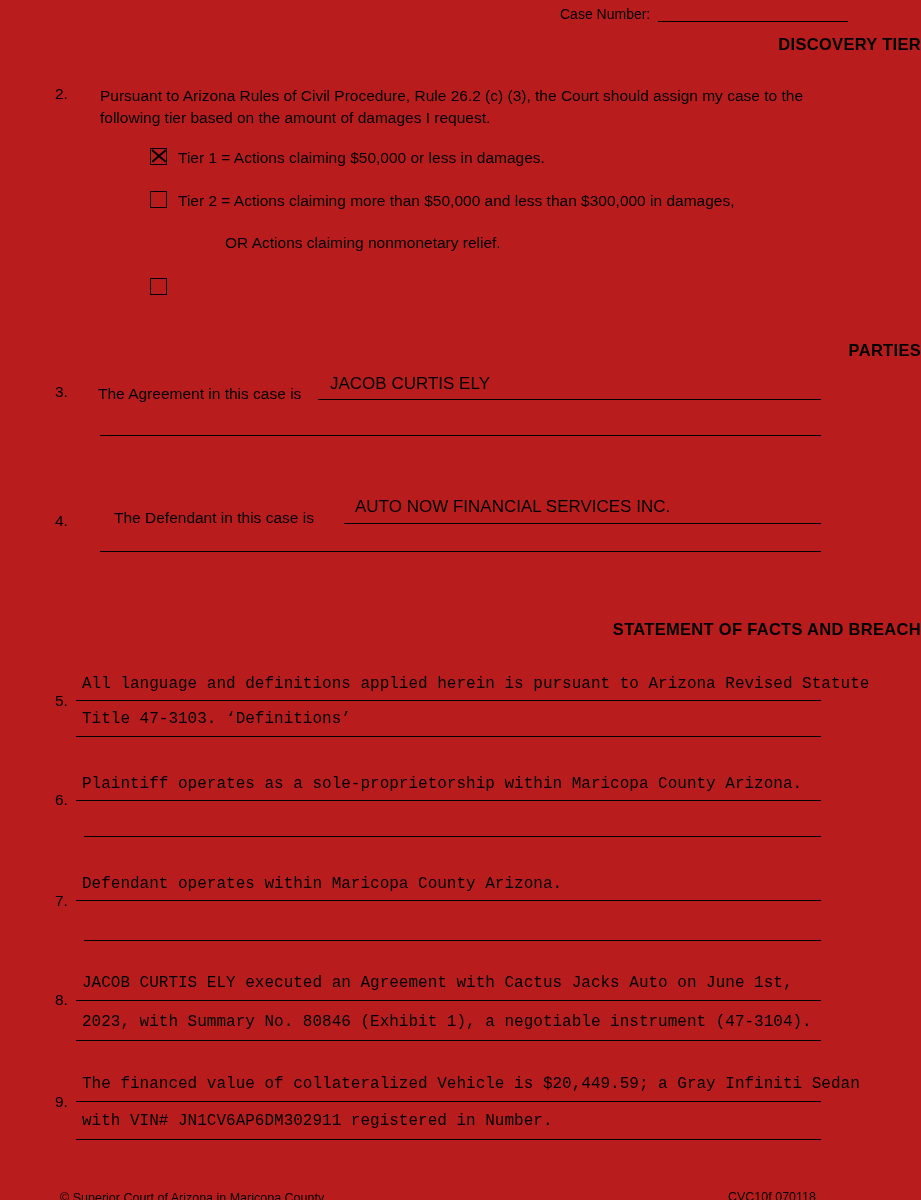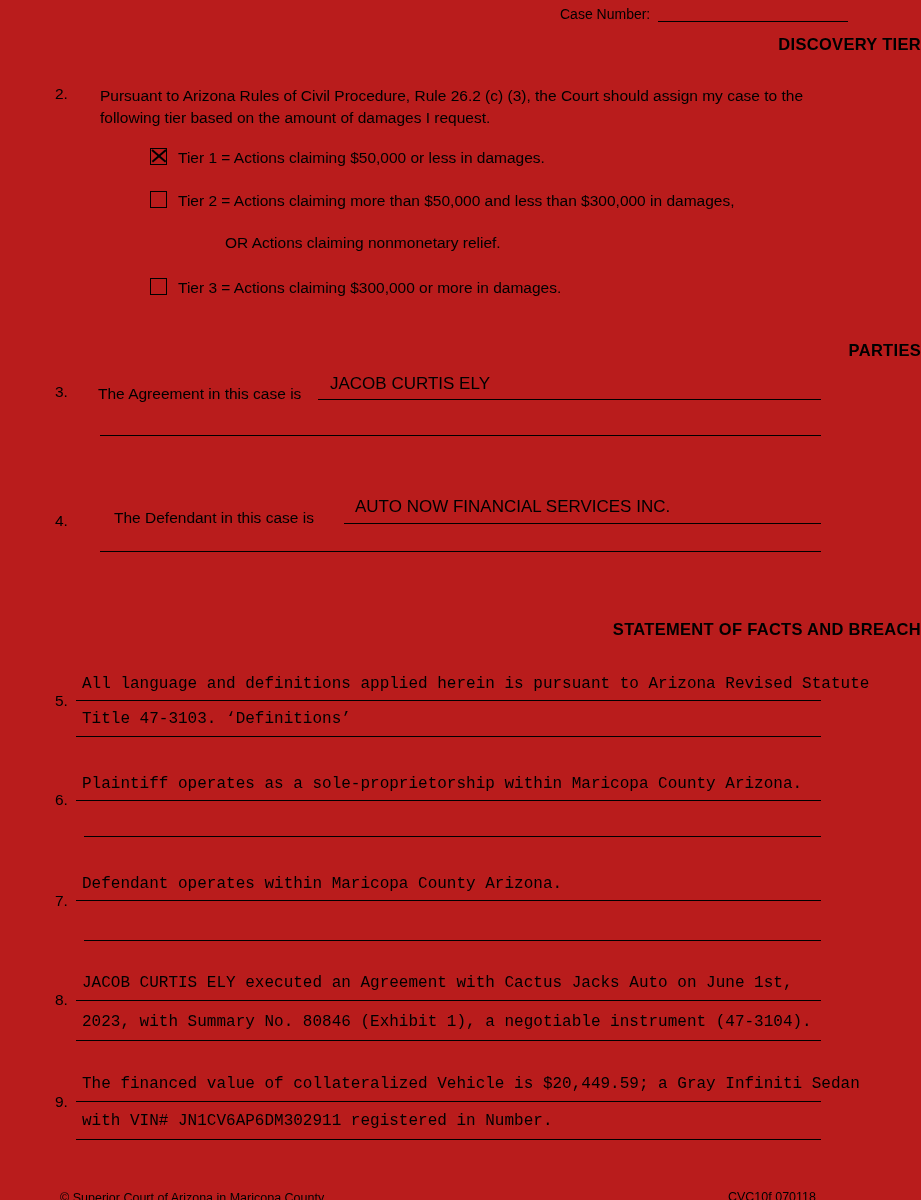--- a/index.html
+++ b/index.html
@@ -191,21 +191,21 @@
     <span class="cb-box checked"></span><span>Tier 1 = Actions claiming $50,000 or less in damages.</span>
   </div>
 
   <div class="cb-row" id="cb-tier2">
     <span class="cb-box"></span><span>Tier 2 = Actions claiming more than $50,000 and less than $300,000 in damages,</span>
   </div>
 
   <div class="or-line">OR  Actions claiming nonmonetary relief.</div>
 
   <div class="cb-row" id="cb-tier3">
-    <span class="cb-box"></span><span>Tier 3 = Actions claiming $300,000 or more in damages.</span>
+    <span class="cb-box"></span>
   </div>
 
   <div class="heading" id="parties-heading">PARTIES</div>
 
   <div class="party-num" id="p3-num">3.</div>
   <div class="party-label" id="p3-label">The Agreement in this case is</div>
   <div class="fill-rule" id="p3-rule"></div>
   <div class="fill-value" id="p3-value">JACOB CURTIS ELY</div>
   <div class="fill-rule" id="p3-rule2"></div>
 

